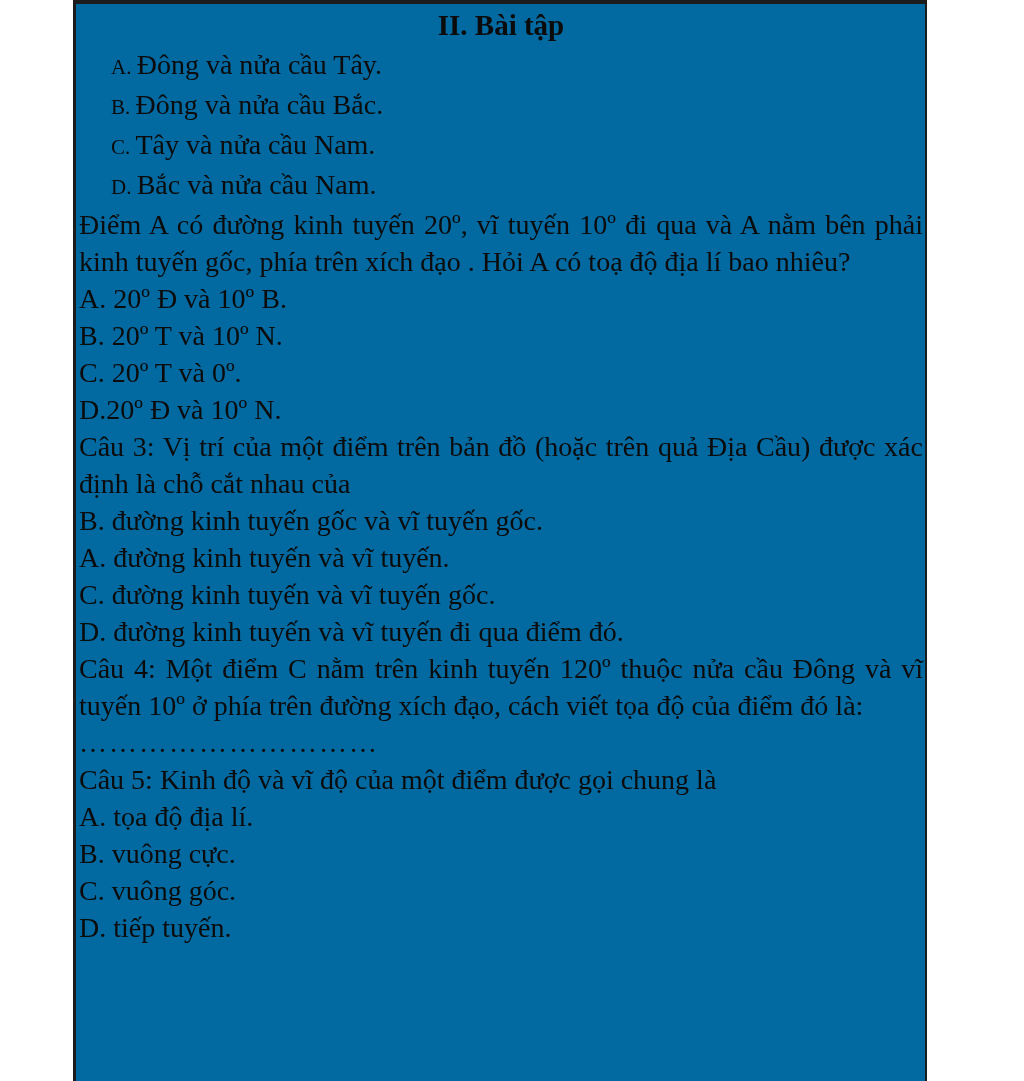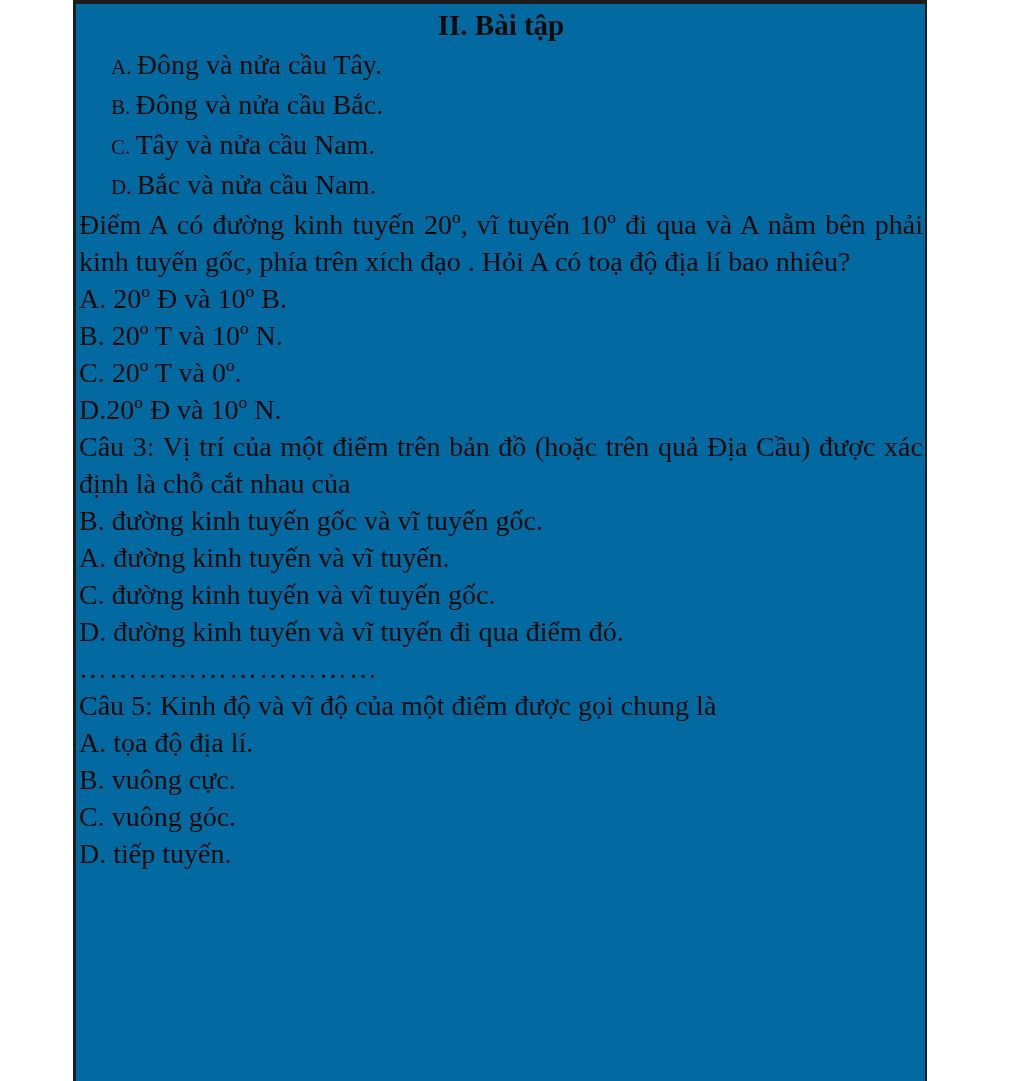--- a/index.html
+++ b/index.html
@@ -77,20 +77,21 @@
 
   <section>
     <p class="para"><span>Câu 3:</span> <span>Vị trí của một điểm trên bản đồ (hoặc trên quả Địa Cầu) được xác định là chỗ cắt nhau của</span></p>
     <p>B. đường kinh tuyến gốc và vĩ tuyến gốc.</p>
     <p>A. đường kinh tuyến và vĩ tuyến.</p>
     <p>C. đường kinh tuyến và vĩ tuyến gốc.</p>
     <p>D. đường kinh tuyến và vĩ tuyến đi qua điểm đó.</p>
   </section>
 
   <section>
+    <p class="para"><span>Câu 4:</span> <span>Một điểm C nằm trên kinh tuyến 120º thuộc nửa cầu Đông và vĩ tuyến 10º ở phía trên đường xích đạo, cách viết tọa độ của điểm đó là:</span></p>
     <p class="dots">…………………………</p>
   </section>
 
   <section>
     <p class="para"><span>Câu 5:</span> <span>Kinh độ và vĩ độ của một điểm được gọi chung là</span></p>
     <p>A. tọa độ địa lí.</p>
     <p>B. vuông cực.</p>
     <p>C. vuông góc.</p>
     <p>D. tiếp tuyến.</p>
   </section>

